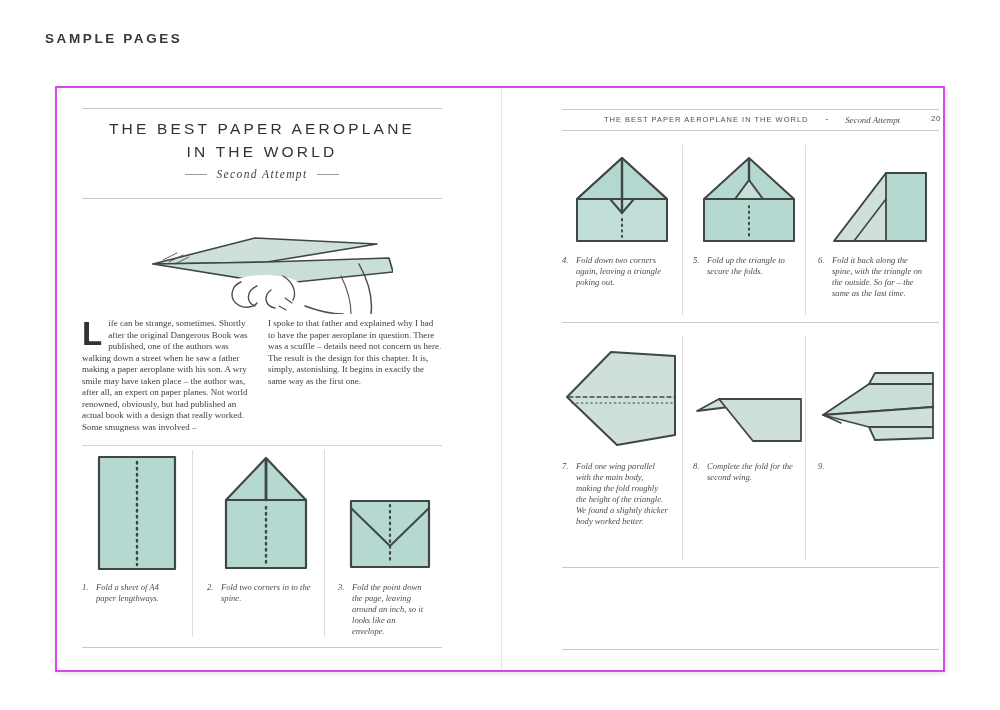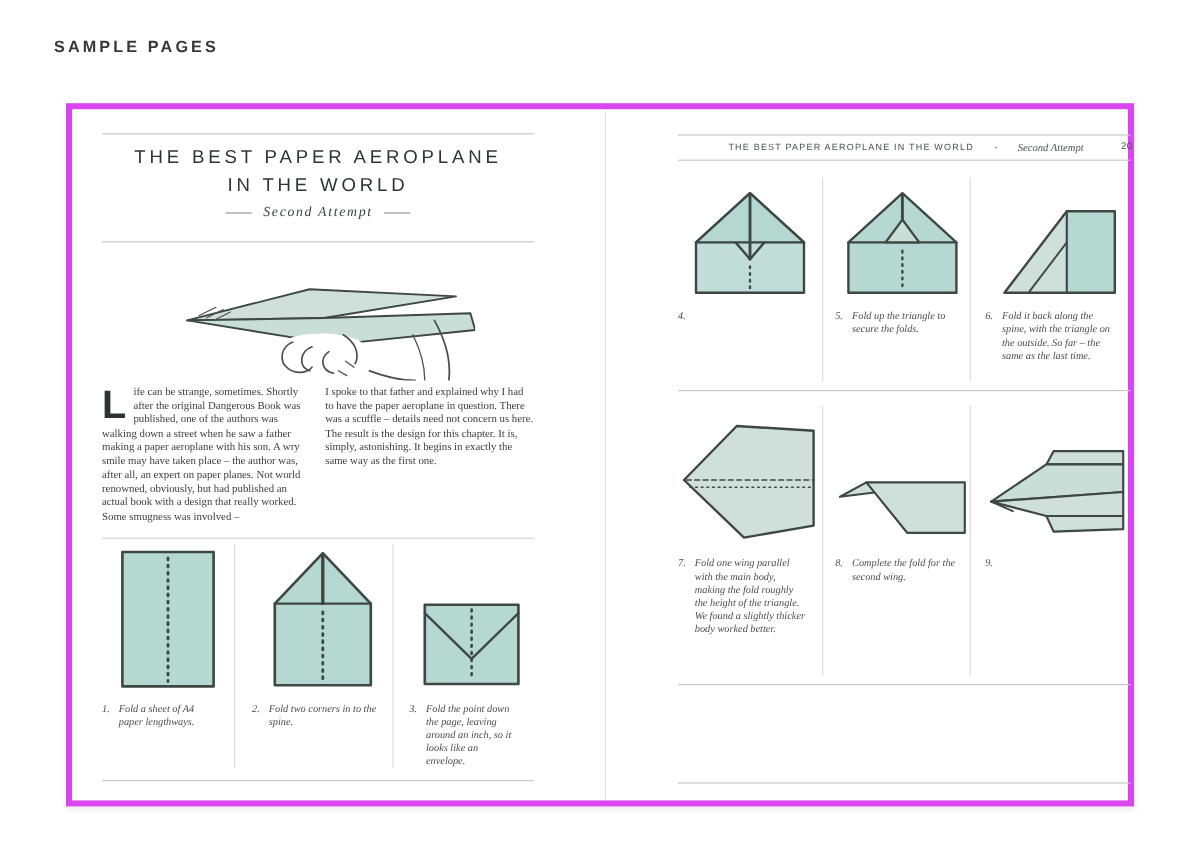--- a/index.html
+++ b/index.html
@@ -8,21 +8,21 @@
     position:relative; width:1000px; height:710px; background:#ffffff;
     font-family:"Liberation Serif", serif; color:#3f3f3f; overflow:hidden;border-radius:23px;
   }
   .sample-label {
     position:absolute; left:45px; top:31px;
     font-family:"Liberation Sans", sans-serif; font-size:13.5px; font-weight:600;
     letter-spacing:2.6px; color:#383838;
   }
   .spread {
     position:absolute; left:55px; top:86px; width:890px; height:586px;
-    background:#ffffff; border:5px solid #d946ef;
+    background:#ffffff; border:2px solid #d946ef;
     box-shadow:1px 2px 5px rgba(0,0,0,0.10);
   }
   .gutter { position:absolute; left:444px; top:0; width:1px; height:100%; background:#e4e4e4; }
   .page { position:absolute; top:0; width:445px; height:100%; }
   .left-page { left:0; }
   .right-page { left:445px; }
   .rule { position:absolute; height:1px; background:#c9c9c9; }
 
   
   .lp-title {
@@ -210,20 +210,21 @@
               <polygon class="fill-mint-d ol" stroke-width="2" points="5,46 50,5 95,46"></polygon>
               <path class="fill-mint ol" stroke-width="2" d="M5,88 L5,46 L50,5 L95,46 L95,88 Z" fill-opacity="0.85"></path>
               <line class="ol" x1="5" y1="46" x2="95" y2="46" stroke-width="1.8"></line>
               <path class="ol" stroke-width="2" d="M38,46 L50,60 L62,46"></path>
               <line class="ol" x1="50" y1="6" x2="50" y2="60" stroke-width="2.4"></line>
               <line class="ol" x1="50" y1="66" x2="50" y2="84" stroke-width="2" stroke-dasharray="1.4 4.2" stroke-linecap="butt"></line>
             </svg>
           </div>
           <div class="caption">
             <span class="num">4.</span>
+            <span>Fold down two corners again, leaving a triangle poking out.</span>
           </div>
         </div>
         <div class="step-cell">
           <div class="diag">
             <svg width="100" height="92" viewBox="0 0 100 92">
               <path class="fill-mint ol" stroke-width="2" d="M5,88 L5,46 L50,5 L95,46 L95,88 Z"></path>
               <line class="ol" x1="5" y1="46" x2="95" y2="46" stroke-width="1.8"></line>
               <polygon class="fill-pale2 ol" stroke-width="2" points="36,46 50,27 64,46"></polygon>
               <line class="ol" x1="50" y1="6" x2="50" y2="27" stroke-width="2.4"></line>
               <line class="ol" x1="50" y1="53" x2="50" y2="84" stroke-width="2" stroke-dasharray="1.4 4.2" stroke-linecap="butt"></line>

